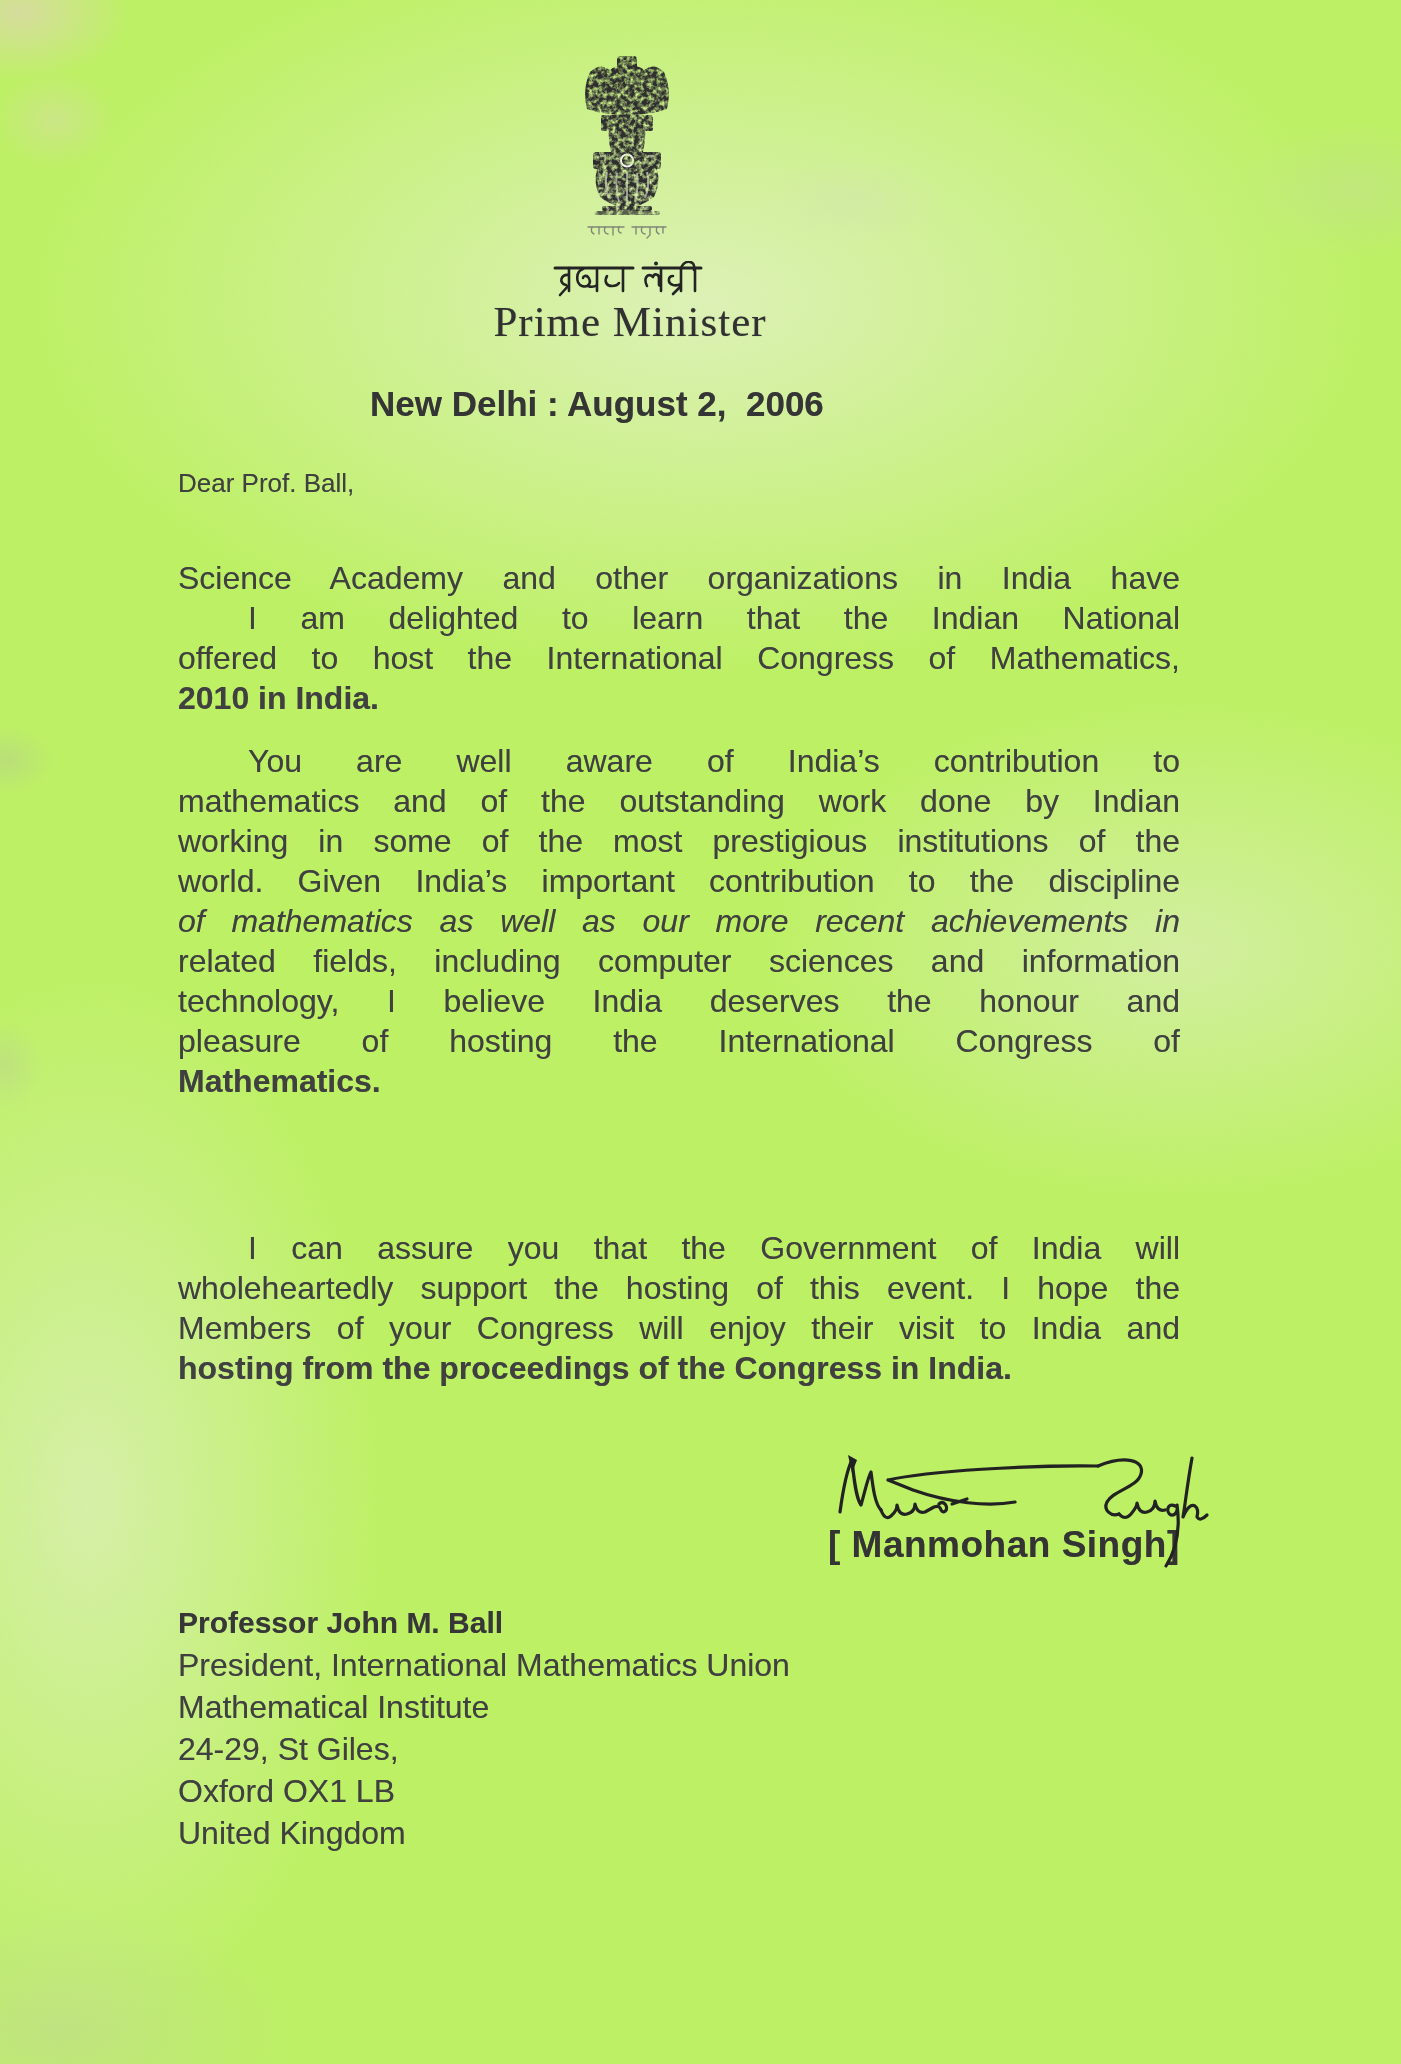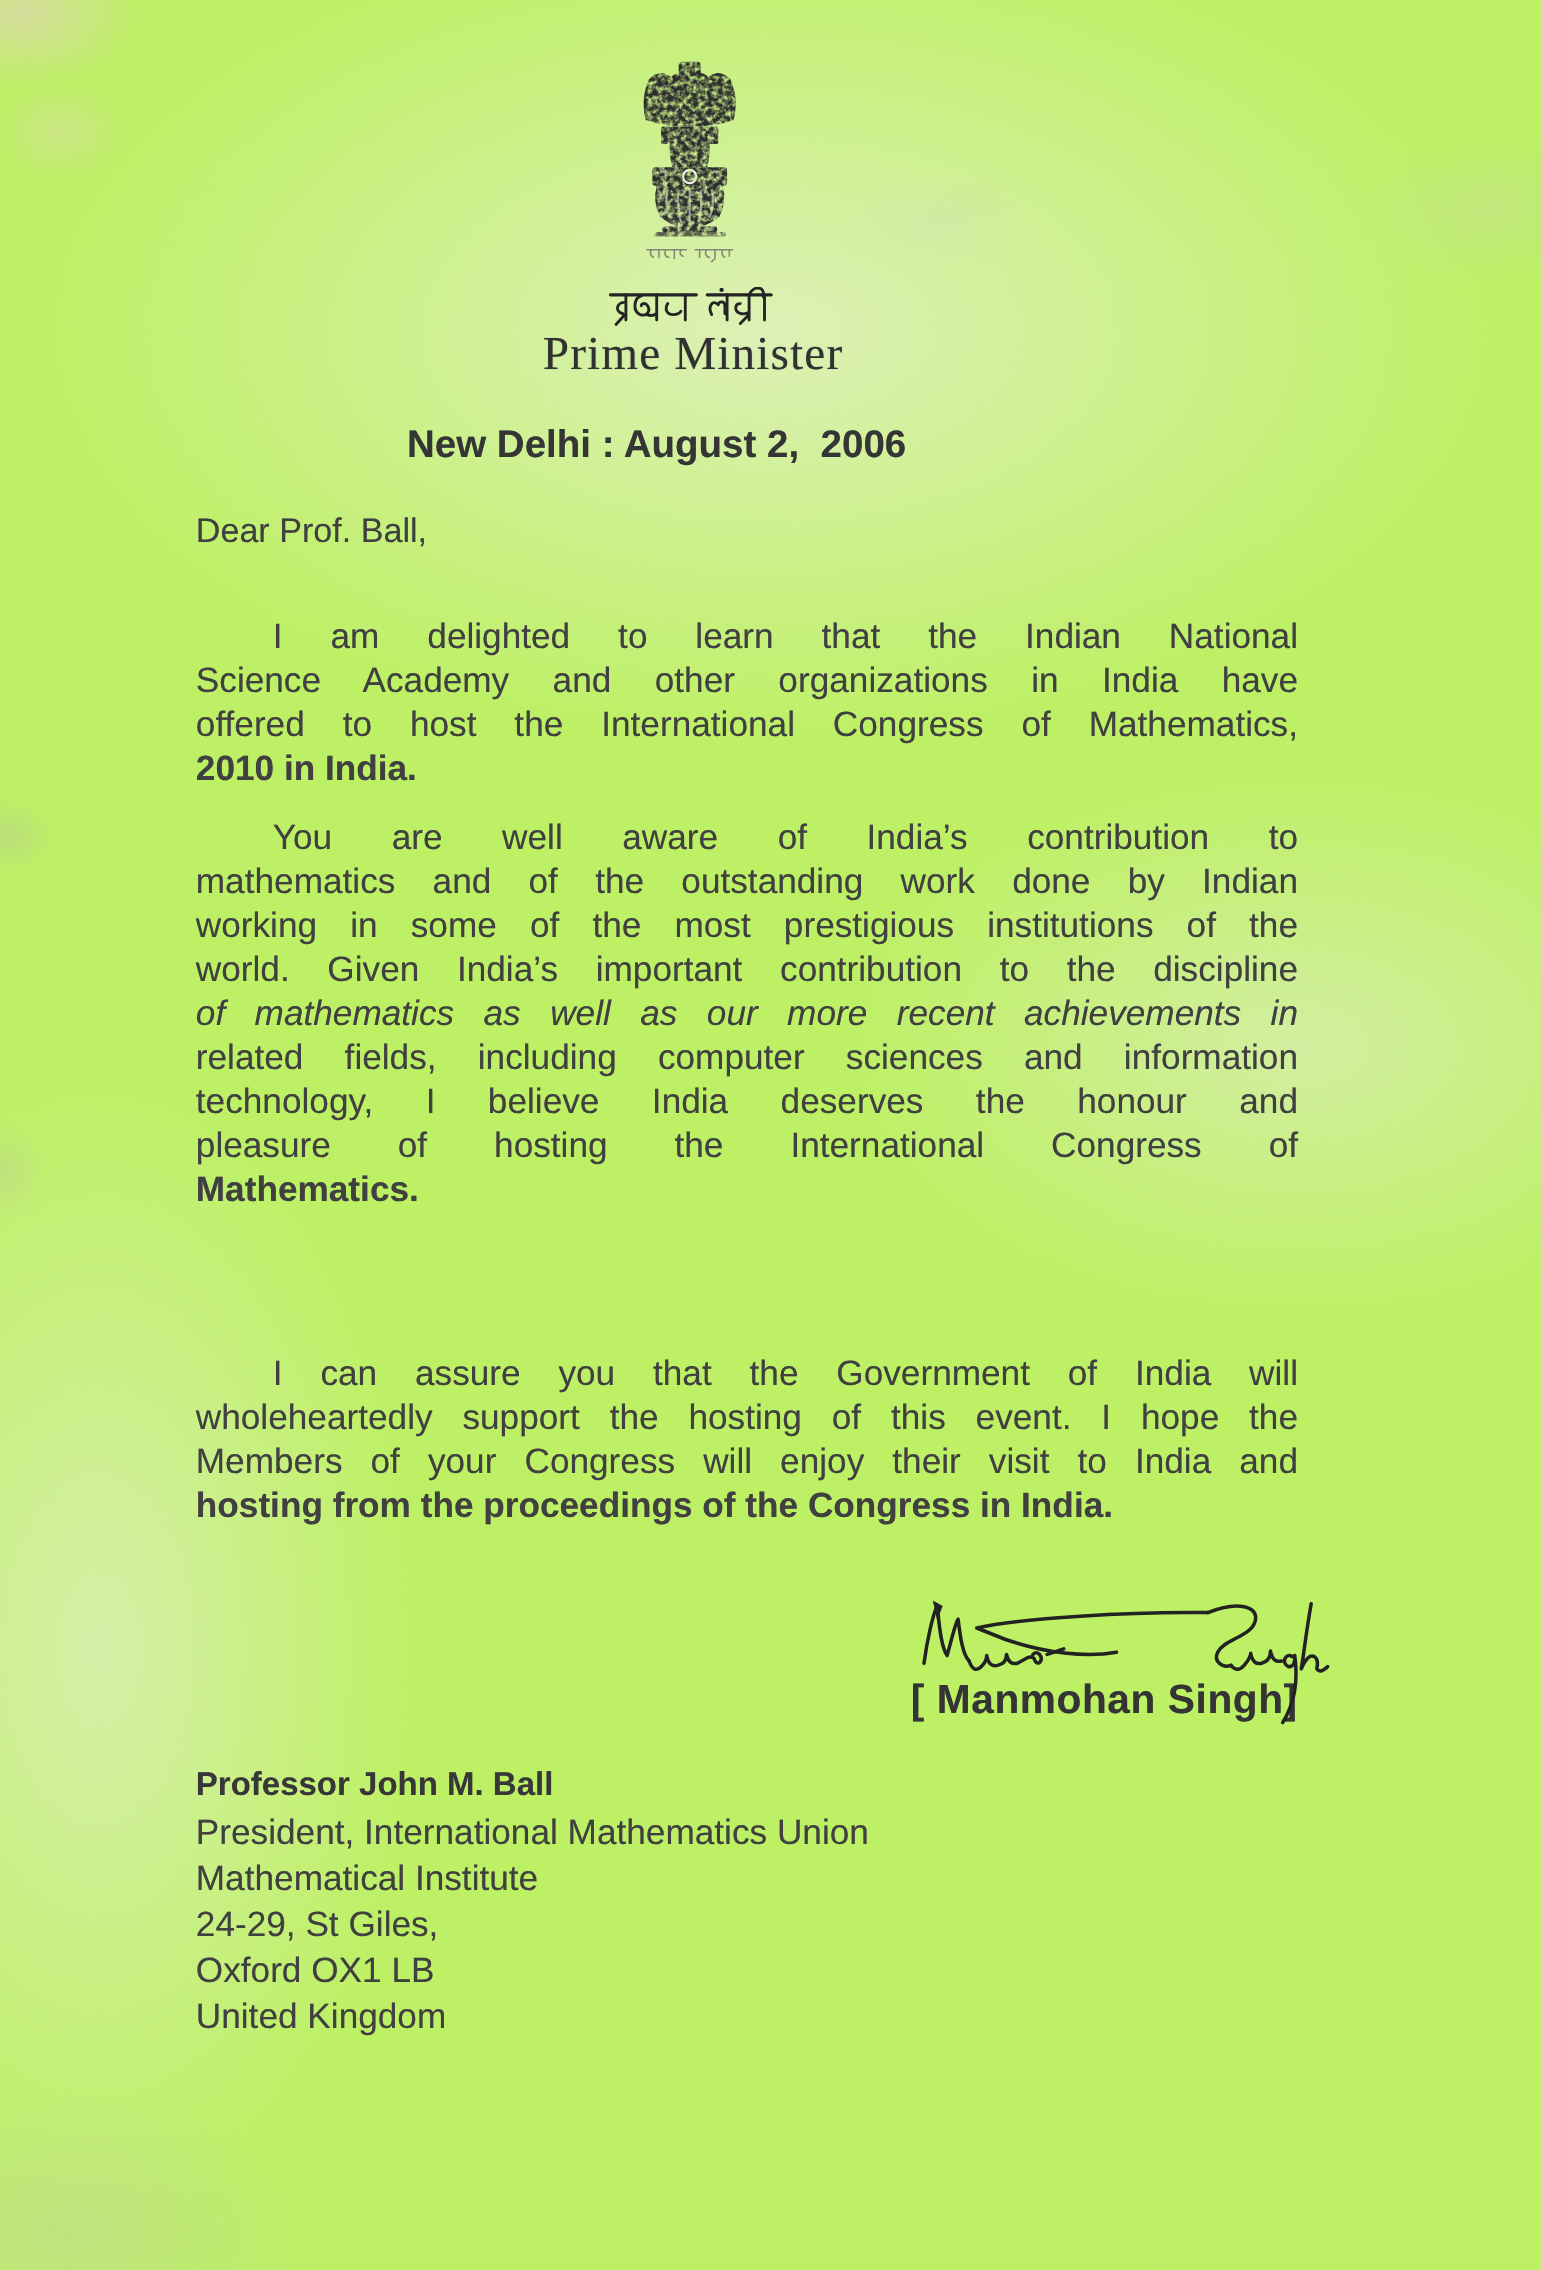--- a/index.html
+++ b/index.html
@@ -40,21 +40,21 @@
     white-space:nowrap;
   }
   .dateline{
     left:370px;top:384px;
     font-size:35px;font-weight:bold;color:#353535;
     white-space:pre;
     text-shadow:0 0 .6px rgba(50,50,50,.45);
   }
   .salutation{
     left:178px;top:463px;
-    font-size:31px;line-height:40px;color:#404040;
+    font-size:26px;line-height:40px;color:#404040;
     text-shadow:0 0 .6px rgba(70,70,70,.45);
   }
   .para{
     left:178px;width:1002px;
     font-size:32px;line-height:40px;color:#404040;
     text-shadow:0 0 .6px rgba(70,70,70,.45);
   }
   .ln{text-align:justify;text-align-last:justify;}
   .ln.first{padding-left:70px;box-sizing:border-box;}
   .ln.last{text-align:left;text-align-last:left;font-weight:bold;}
@@ -139,22 +139,22 @@
     </g>
   </svg>
 
   <div class="abs centered pm-title">Prime Minister</div>
 
   <div class="abs dateline">New Delhi : August 2,  2006</div>
 
   <div class="abs salutation">Dear Prof. Ball,</div>
 
   <div class="abs para" style="top:558px;">
+    <div class="ln">Science Academy and other organizations in India have</div>
     <div class="ln first">I am delighted to learn that the Indian National</div>
-    <div class="ln">Science Academy and other organizations in India have</div>
     <div class="ln">offered to host the International Congress of Mathematics,</div>
     <div class="ln last">2010 in India.</div>
   </div>
 
   <div class="abs para" style="top:741px;">
     <div class="ln first">You are well aware of India’s contribution to</div>
     <div class="ln">mathematics and of the outstanding work done by Indian</div>
     <div class="ln">working in some of the most prestigious institutions of the</div>
     <div class="ln">world. Given India’s important contribution to the discipline</div>
     <div class="ln slant">of mathematics as well as our more recent achievements in</div>

